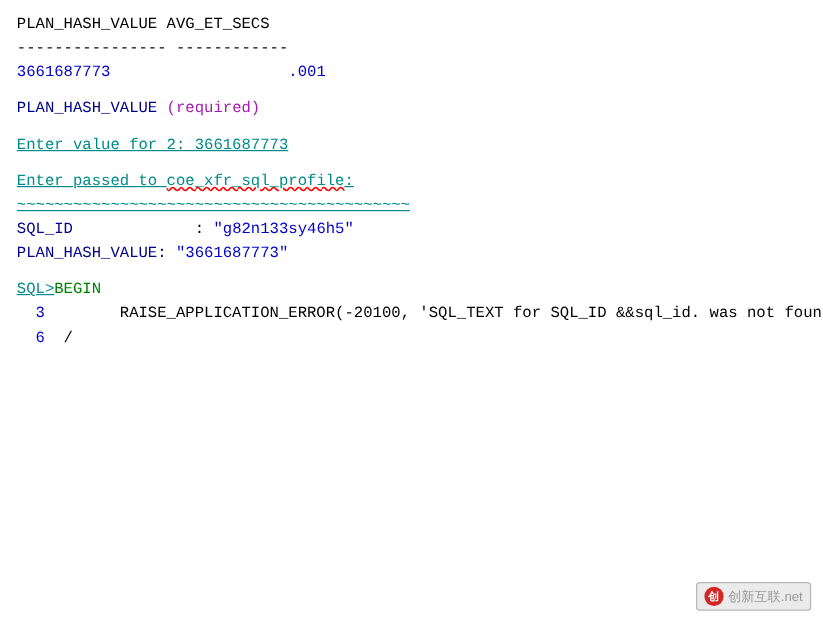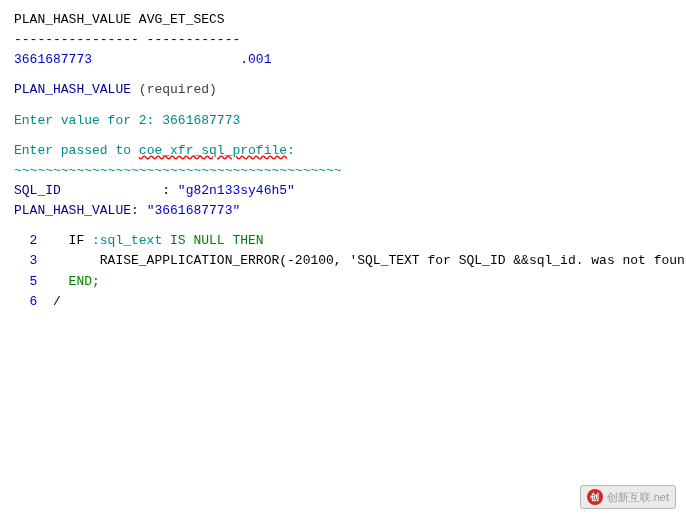--- a/index.html
+++ b/index.html
@@ -15,22 +15,22 @@
       width: 686px;
       min-height: 519px;
       padding: 10px 14px;
       overflow: hidden;
     }
     .line {
       line-height: 1.55;
       white-space: pre;
     }
     .blue { color: #0000cc; text-align: center; }
-    .cyan { color: #008b8b; }
-    .red { color: #404040; }
+    .cyan { color: #008b8b; text-decoration: underline; }
+    .red { color: #a21caf; }
     .green { color: #008000; }
     .dark-blue { color: #00008b; }
     .empty-line {
       height: 10px;
     }
     .watermark {
       position: fixed;
       bottom: 10px;
       right: 10px;
       opacity: 0.85;
@@ -82,23 +82,22 @@
 
   <div class="empty-line"></div>
 
   <div class="line"><span class="cyan">Enter passed to </span><span class="cyan" style="text-decoration: underline; text-decoration-color: red; text-decoration-style: wavy; text-align: right;">coe_xfr_sql_profile</span><span class="cyan">:</span></div>
   <div class="line"><span class="cyan">~~~~~~~~~~~~~~~~~~~~~~~~~~~~~~~~~~~~~~~~~~</span></div>
   <div class="line"><span class="dark-blue">SQL_ID</span><span>             : </span><span class="blue">"g82n133sy46h5"</span></div>
   <div class="line"><span class="dark-blue">PLAN_HASH_VALUE: </span><span class="blue">"3661687773"</span></div>
 
   <div class="empty-line"></div>
 
-  <div class="line"><span class="blue">  2</span><span>    IF </span><span class="cyan">:sql_text</span><span class="green"> IS NULL THEN</span></div>
+  <div class="line"><span class="cyan">SQL&gt;</span><span class="green">BEGIN</span></div>
   <div class="line"><span class="blue">  3</span><span>        RAISE_APPLICATION_ERROR</span><span>(-20100, 'SQL_TEXT for SQL_ID &amp;&amp;sql_id. was not found in memory</span></div>
-  <div class="line"><span class="blue">  5</span><span class="green">    END;</span></div>
   <div class="line"><span class="blue">  6</span><span>  /</span></div>
 
 </div>
 
 <div class="watermark">
   <div class="watermark-box">
     <div class="watermark-icon">创</div>
     <span>创新互联.net</span>
   </div>
 </div>

